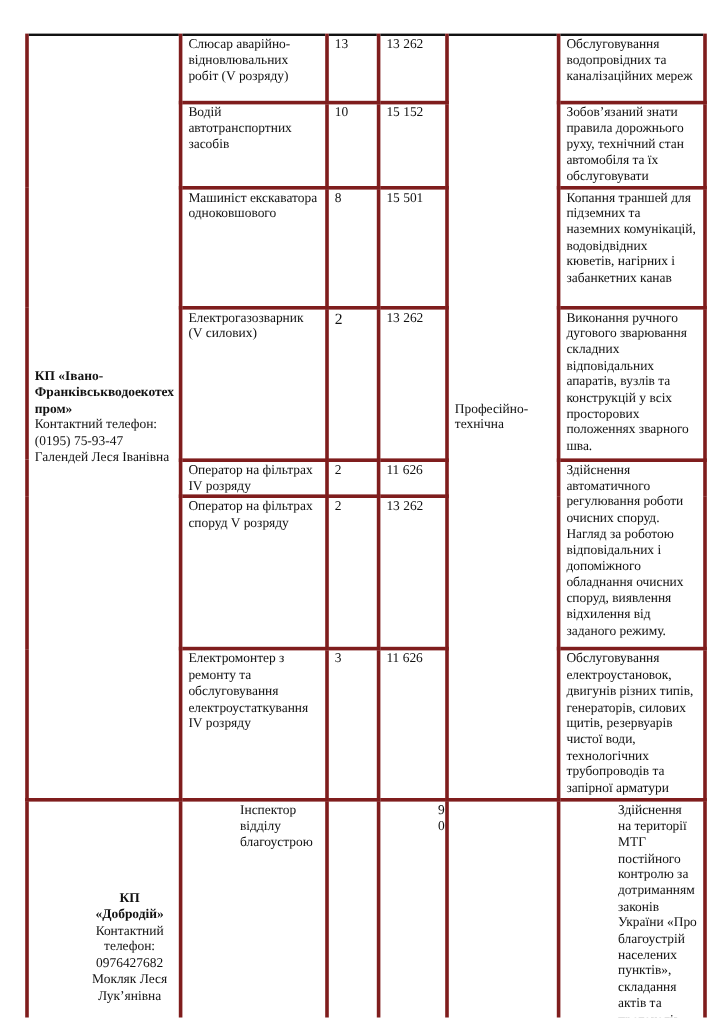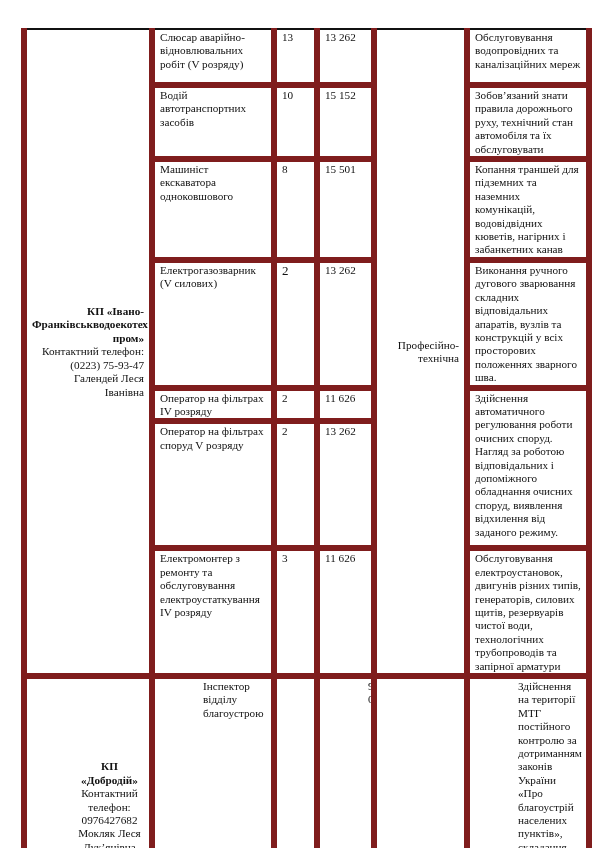--- a/index.html
+++ b/index.html
@@ -1,25 +1,25 @@
 <!DOCTYPE html>
 <html><head>
 <meta charset="utf-8">
 <style>
   html, body { margin: 0; padding: 0; background: #ffffff; }
   body { width: 600px; height: 848px; position: relative; overflow: hidden;
          font-family: "Liberation Serif", "DejaVu Serif", serif; color: #111; }
   table.doc { position: absolute; left: 21px; top: 28px; border-collapse: collapse;
               table-layout: fixed; width: 565px; font-size: 11.2px; line-height: 13.4px; }
-  table.doc td { border: 6px solid #7f1d1d; vertical-align: top; padding: 1px 5px 0 5px; overflow: hidden; }
+  table.doc td { border: 3px solid #7f1d1d; vertical-align: top; padding: 1px 5px 0 5px; overflow: hidden; }
   table.doc tr.top td { border-top: 2px solid #111; margin-top: 10px; }
   table.doc tr.group-start td { border-top: 2px solid #222; padding-left: 48px; }
-  td.org { vertical-align: middle !important; text-align: right; padding: 0 6px; }
+  td.org { vertical-align: middle !important; text-align: left; padding: 0 6px; }
   td.org.left { text-align: center; }
-  td.edu { vertical-align: middle !important; text-align: right; }
+  td.edu { vertical-align: middle !important; text-align: left; }
   td.col2 { border-left: 2px solid #888 !important; }
   .bold { font-weight: bold; }
   .big { font-size: 13px; }
 </style>
 </head>
 <body>
 
 <table class="doc">
   <colgroup>
     <col style="width:128px">
@@ -28,21 +28,21 @@
     <col style="width:57px">
       <col style="width:93px">
       <col style="width:122px">
   </colgroup>
   <tbody>
 
     <tr class="top" style="height:56px">
       <td class="org" rowspan="7">
         <div class="bold">КП «Івано-Франківськводоекотех пром»</div>
         <div>Контактний телефон:</div>
-        <div>(0223) 75-93-47</div>
+        <div>(0195) 75-93-47</div>
         <div>Галендей Леся Іванівна</div>
       </td>
       <td class="col2">Слюсар аварійно-відновлювальних робіт (V розряду)</td>
       <td>13</td>
       <td>13 262</td>
       <td class="edu" rowspan="7">Професійно-технічна</td>
       <td>Обслуговування водопровідних та каналізаційних мереж</td>
     </tr>
     <tr style="height:66px">
       <td class="col2">Водій автотранспортних засобів</td>

